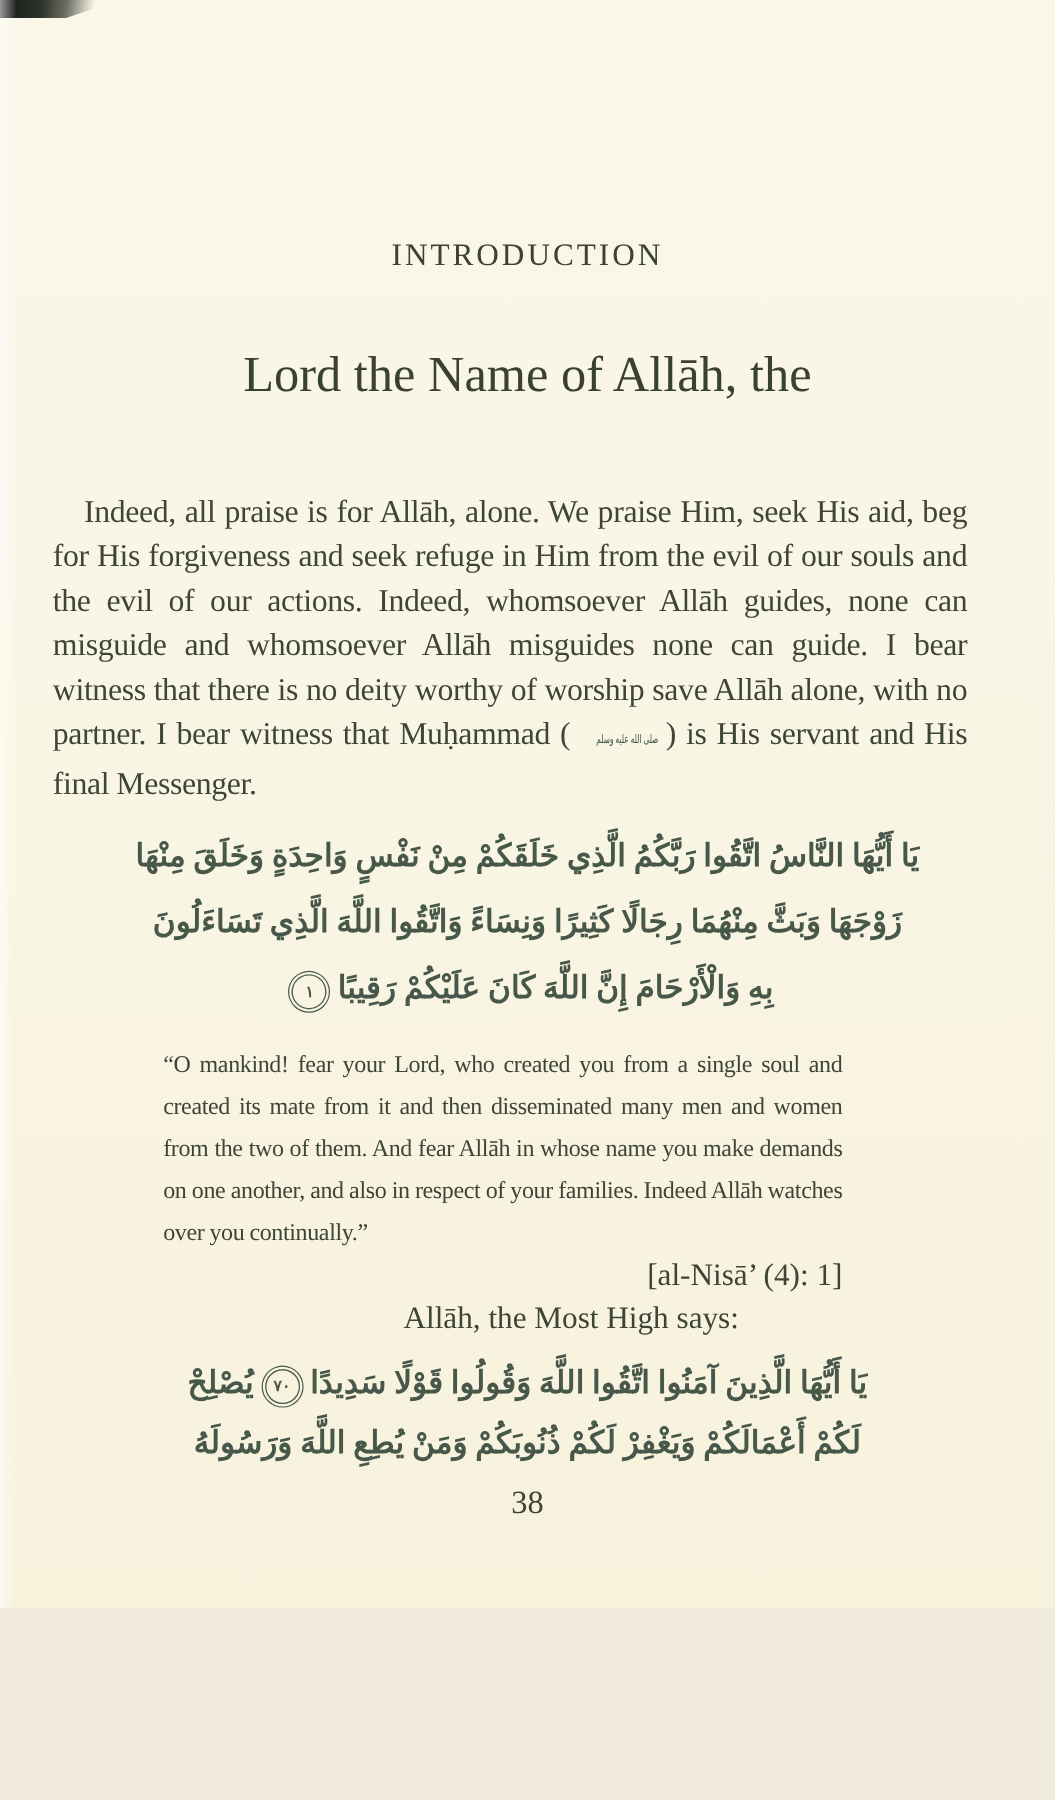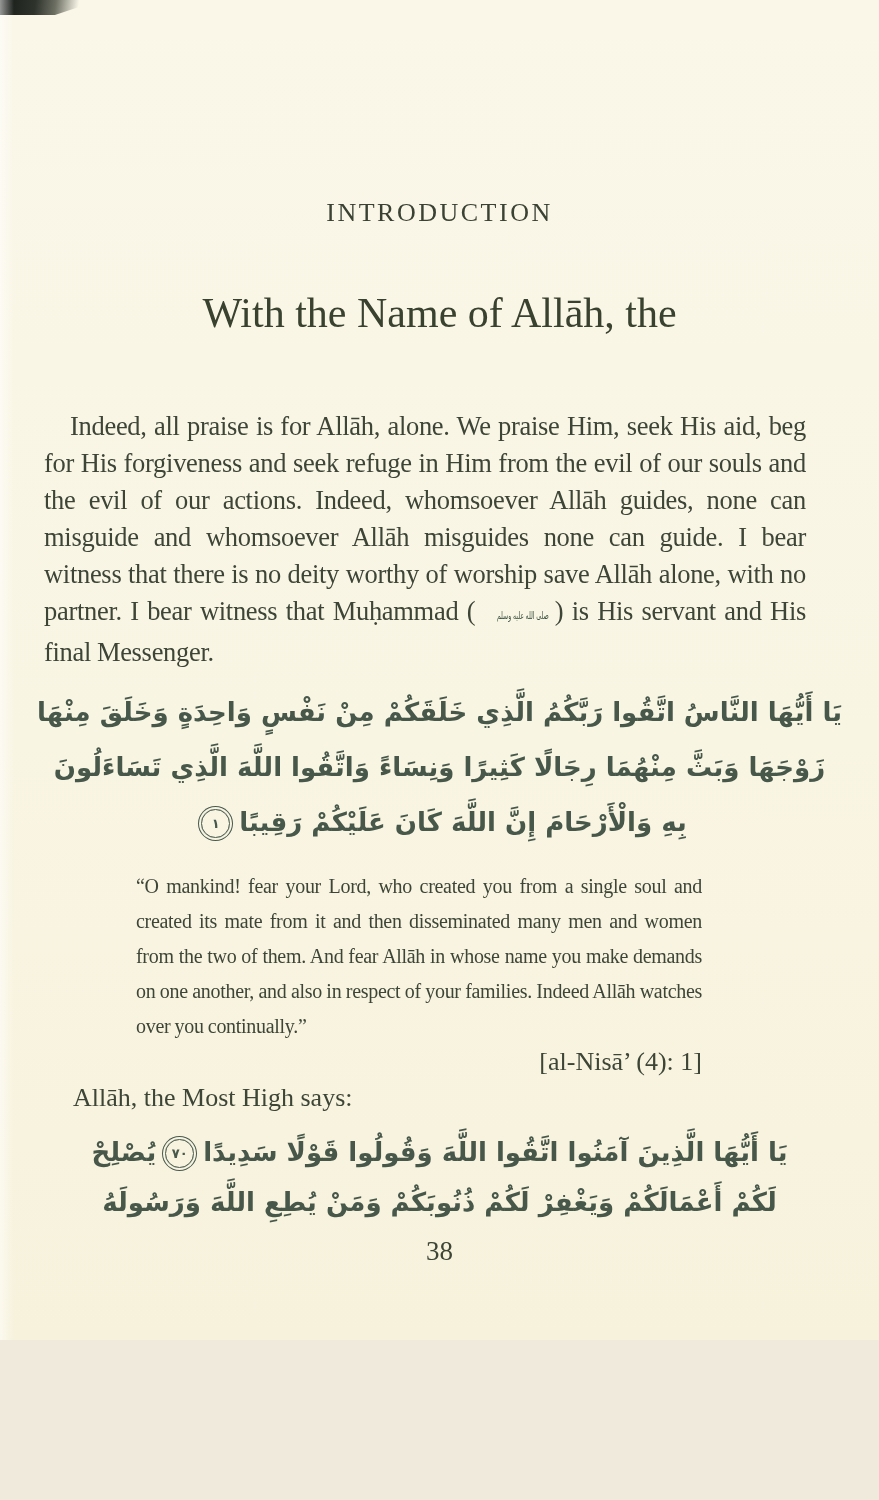--- a/index.html
+++ b/index.html
@@ -73,21 +73,21 @@
 
   .arabic {
     margin-top: 14px;
     text-align: center;
     direction: rtl;
     font-family: "DejaVu Sans", sans-serif;
     font-weight: bold;
     font-size: 26px;
     color: #47584b;
   }
-  .arabic .aline { line-height: 55px; }
+  .arabic .aline { line-height: 55px; font-family: Liberation Serif, serif; }
   .arabic2 .aline { line-height: 50px; }
 
   .ayah-marker {
     display: inline-flex;
     align-items: center;
     justify-content: center;
     width: 29px; height: 29px;
     border: 1px solid #47584b;
     border-radius: 50%;
     box-shadow: 0 0 0 2px #f9f5e3, 0 0 0 3px #47584b;
@@ -110,20 +110,21 @@
     margin: 3px 177px 0 0;
     text-align: right;
     font-size: 26px;
     line-height: 30px;
   }
 
   .transition {
     margin: 5px 0 0 73px;
     font-size: 26px;
     line-height: 32px;
+    text-align: center;
   }
 
   .arabic2 { margin-top: 13px; }
 
   .page-number {
     margin-top: 9px;
     text-align: center;
     font-size: 27px;
     line-height: 30px;
   }
@@ -132,21 +133,21 @@
 <body>
 
 <div class="page">
 
   <div class="corner-artifact"></div>
   <div class="edge-light"></div>
 
   <div class="kicker">INTRODUCTION</div>
 
   <h1 class="title">
-    <span class="title-line">With the Name of Allāh, the</span>
+    <span class="title-line">Lord the Name of Allāh, the</span>
   </h1>
 
   <p class="opening"><span>Indeed, all praise is for Allāh, alone. We praise Him, seek His aid, beg for His forgiveness and seek refuge in Him from the evil of our souls and the evil of our actions. Indeed, whomsoever Allāh guides, none can misguide and whomsoever Allāh misguides none can guide. I bear witness that there is no deity worthy of worship save Allāh alone, with no partner. I bear witness that Muḥammad </span><span>(</span><span class="honorific">صلى الله عليه وسلم</span><span>)</span><span> is His servant and His final Messenger.</span></p>
 
   <div class="arabic" dir="rtl">
     <div class="aline">يَا أَيُّهَا النَّاسُ اتَّقُوا رَبَّكُمُ الَّذِي خَلَقَكُمْ مِنْ نَفْسٍ وَاحِدَةٍ وَخَلَقَ مِنْهَا</div>
     <div class="aline">زَوْجَهَا وَبَثَّ مِنْهُمَا رِجَالًا كَثِيرًا وَنِسَاءً وَاتَّقُوا اللَّهَ الَّذِي تَسَاءَلُونَ</div>
     <div class="aline">
       <span>بِهِ وَالْأَرْحَامَ إِنَّ اللَّهَ كَانَ عَلَيْكُمْ رَقِيبًا</span><span class="ayah-marker">١</span>
     </div>

